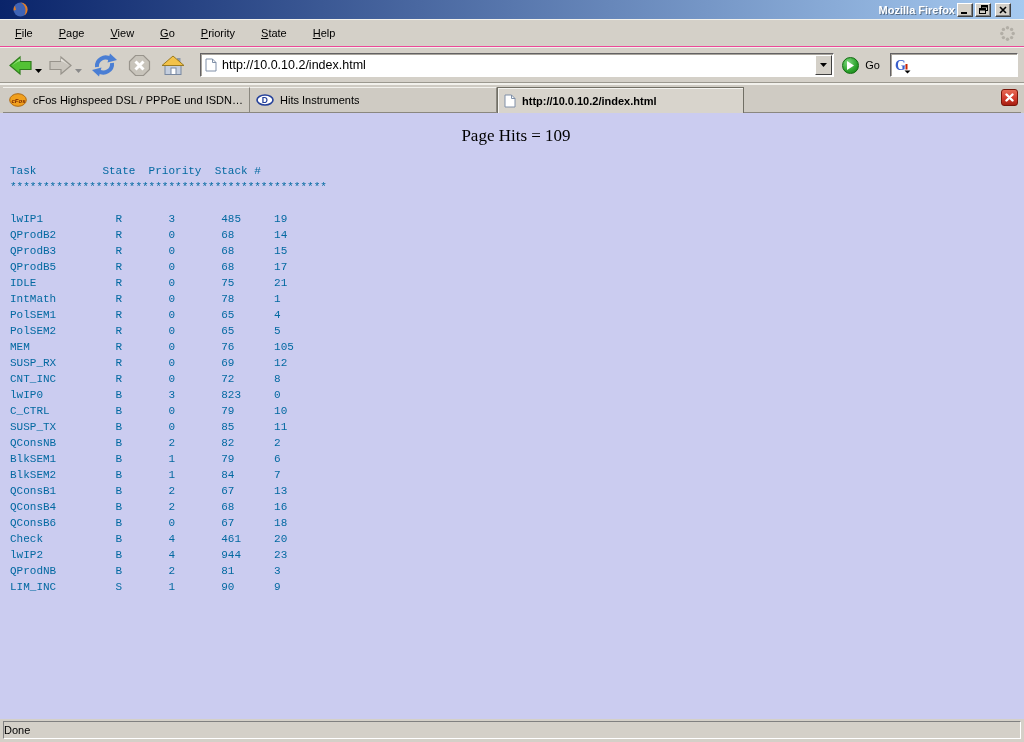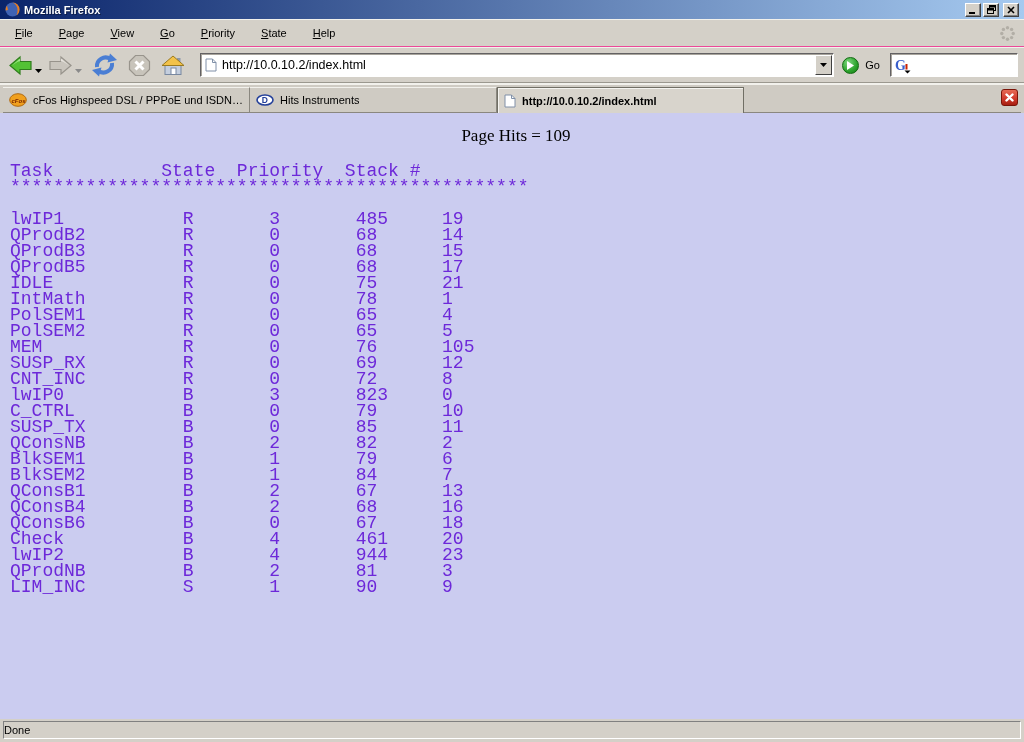--- a/index.html
+++ b/index.html
@@ -6,21 +6,21 @@
     --chrome:#d4d0c8; --page-bg:#cbccf0; --title-start:#0a246a; --title-end:#a6caf0;
     --tab-red:#d23c2e; --go-green:#2ca22c; --dark-edge:#8a877f; --light-edge:#f2f1ec;
   }
   *{box-sizing:border-box;margin:0;padding:0;}
   html,body{width:1024px;height:742px;overflow:hidden;}
   body{font-family:"Liberation Sans",sans-serif;font-size:11px;color:#000;background:#fff;}
   .window{width:1024px;height:742px;display:flex;flex-direction:column;background:var(--chrome);}
 
   
   .titlebar{height:19px;flex:0 0 19px;background:linear-gradient(to right,var(--title-start),var(--title-end));
-    display:flex;align-items:center;padding:0 5px;}
+    display:flex;align-items:center;padding:0 13px;text-align:right;}
   .titlebar .t-label{color:#fff;font-weight:bold;font-size:11px;margin-left:4px;flex:1;
     text-shadow:1px 1px 0 rgba(0,0,0,.4);white-space:nowrap;}
   .win-btn{width:16px;height:14px;background:var(--chrome);margin-left:2px;position:relative;
     border-top:1px solid #fff;border-left:1px solid #fff;border-right:1px solid #404040;border-bottom:1px solid #404040;
     box-shadow:inset -1px -1px 0 #808080;display:flex;align-items:center;justify-content:center;cursor:default;}
   .win-btn.close-gap{margin-left:4px;}
 
   
   .menubar{height:26px;flex:0 0 26px;background:var(--chrome);display:flex;align-items:center;
     padding:13px 6px;border-bottom:1px solid #ec4899;border-top:1px solid var(--light-edge);}
@@ -62,22 +62,22 @@
   .tab .tab-label{overflow:hidden;text-overflow:ellipsis;}
   .tab.active{background:#d8d4cc;border:1px solid #716f65;border-bottom:none;
     box-shadow:inset 1px 1px 0 #f5f4f0;font-weight:bold;}
   .tab-filler{flex:1;height:26px;border-bottom:1px solid var(--dark-edge);display:flex;align-items:center;justify-content:flex-end;}
   .tab-close{width:17px;height:17px;margin:0 3px 4px 0;border-radius:3px;background:linear-gradient(#e66a55,var(--tab-red) 55%,#a61e10);
     border:1px solid #7a1408;display:flex;align-items:center;justify-content:center;}
 
   
   .content{flex:1 1 auto;background:var(--page-bg);overflow:hidden;padding:13px 0 0 8px;}
   .page-hits{font-family:"Liberation Serif",serif;font-size:17px;color:#000;text-align:center;}
-  pre.task-table{font-family:"Liberation Mono",monospace;font-size:18px;line-height:16px;
-    margin:17px 0 0 2px;color:#6d28d9;}
+  pre.task-table{font-family:"Liberation Mono",monospace;font-size:11px;line-height:16px;
+    margin:17px 0 0 2px;color:#0369a1;}
 
   
   .statusbar{height:23px;flex:0 0 23px;background:var(--chrome);padding:2px 3px 3px 3px;}
   .status-field{height:100%;display:flex;align-items:center;
     border-top:1px solid #808080;border-left:1px solid #808080;border-bottom:1px solid #fff;border-right:1px solid #fff;}
 </style>
 </head>
 <body>
 
 <div class="window">

